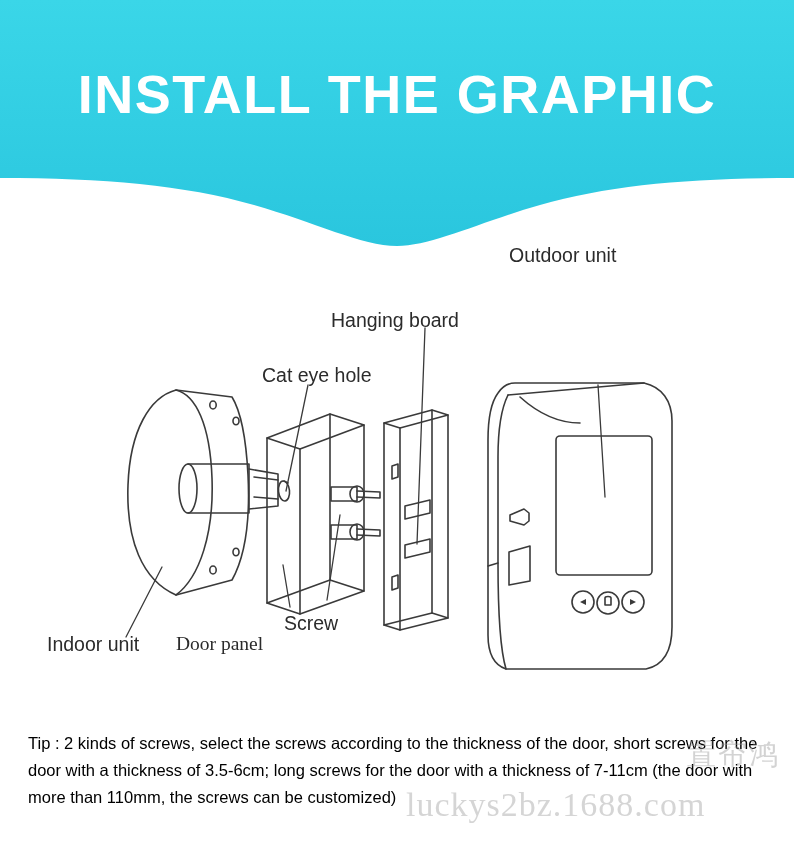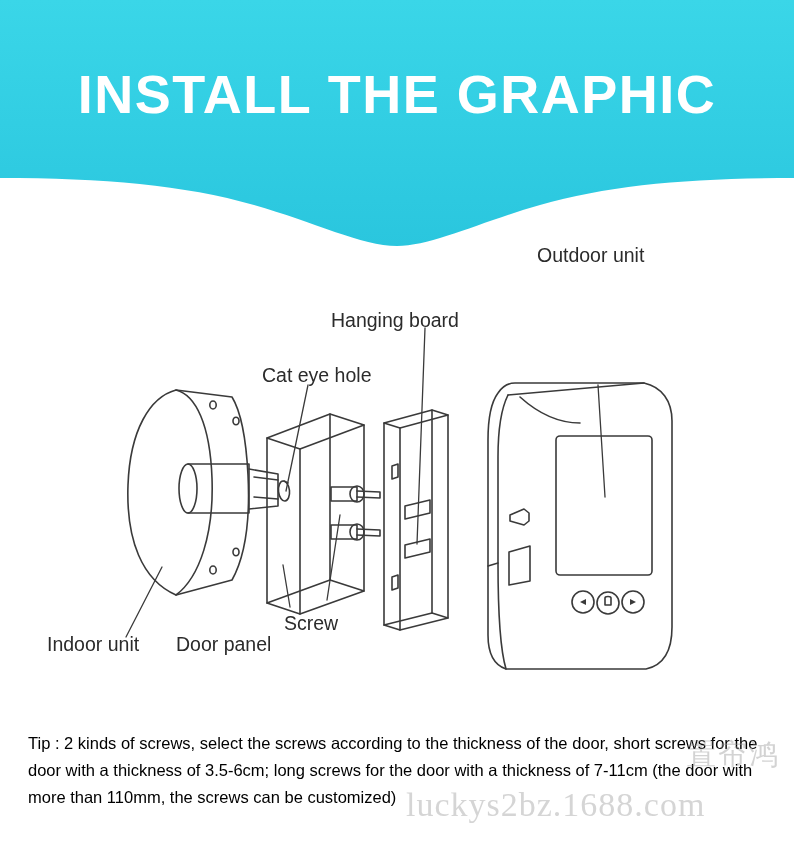--- a/index.html
+++ b/index.html
@@ -71,21 +71,21 @@
     color: #2b2b2b;
     font-size: 19.5px;
     font-family: "Liberation Sans", sans-serif;
     white-space: nowrap;
     line-height: 24px;
   }
   .lbl-outdoor   { left: 509px; top: 243px; }
   .lbl-hanging   { left: 331px; top: 308px; }
   .lbl-cateye    { left: 247px; top: 363px; margin-left: 15px; }
   .lbl-indoor    { left: 47px;  top: 632px; }
-  .lbl-doorpanel { left: 176px; top: 632px; }
+  .lbl-doorpanel { left: 176px; top: 632px; font-family: Liberation Serif, serif; }
   .lbl-screw     { left: 284px; top: 611px; }
 
   
   .tip {
     position: absolute;
     left: 28px;
     top: 730px;
     width: 730px;
     color: #000000;
     font-size: 16.5px;
@@ -217,21 +217,21 @@
           <path d="M605,272 L598,160"></path>
           <path d="M417,319 L425,103"></path>
           <path d="M286,266 L308,160"></path>
           <path d="M162,342 L126,412"></path>
           <path d="M283,340 L290,382"></path>
           <path d="M340,290 L327,375"></path>
         </g>
       </g>
     </svg>
 
-    <div class="lbl lbl-outdoor" style="top:18px;left:509px;margin-left:28px;">Outdoor unit</div>
+    <div class="lbl lbl-outdoor" style="top:18px;left:509px;">Outdoor unit</div>
     <div class="lbl lbl-hanging" style="top:83px;left:331px;">Hanging board</div>
     <div class="lbl lbl-cateye" style="top:138px;left:247px;">Cat eye hole</div>
     <div class="lbl lbl-indoor" style="top:407px;left:47px;">Indoor unit</div>
     <div class="lbl lbl-doorpanel" style="top:407px;left:176px;">Door panel</div>
     <div class="lbl lbl-screw" style="top:386px;left:284px;">Screw</div>
   </div>
 
   <div class="tip">Tip : 2 kinds of screws, select the screws according to the thickness of the door, short screws for the door with a thickness of 3.5-6cm; long screws for the door with a thickness of 7-11cm (the door with more than 110mm, the screws can be customized)</div>
 
   <div class="wm-cn">置帘鸿</div>

